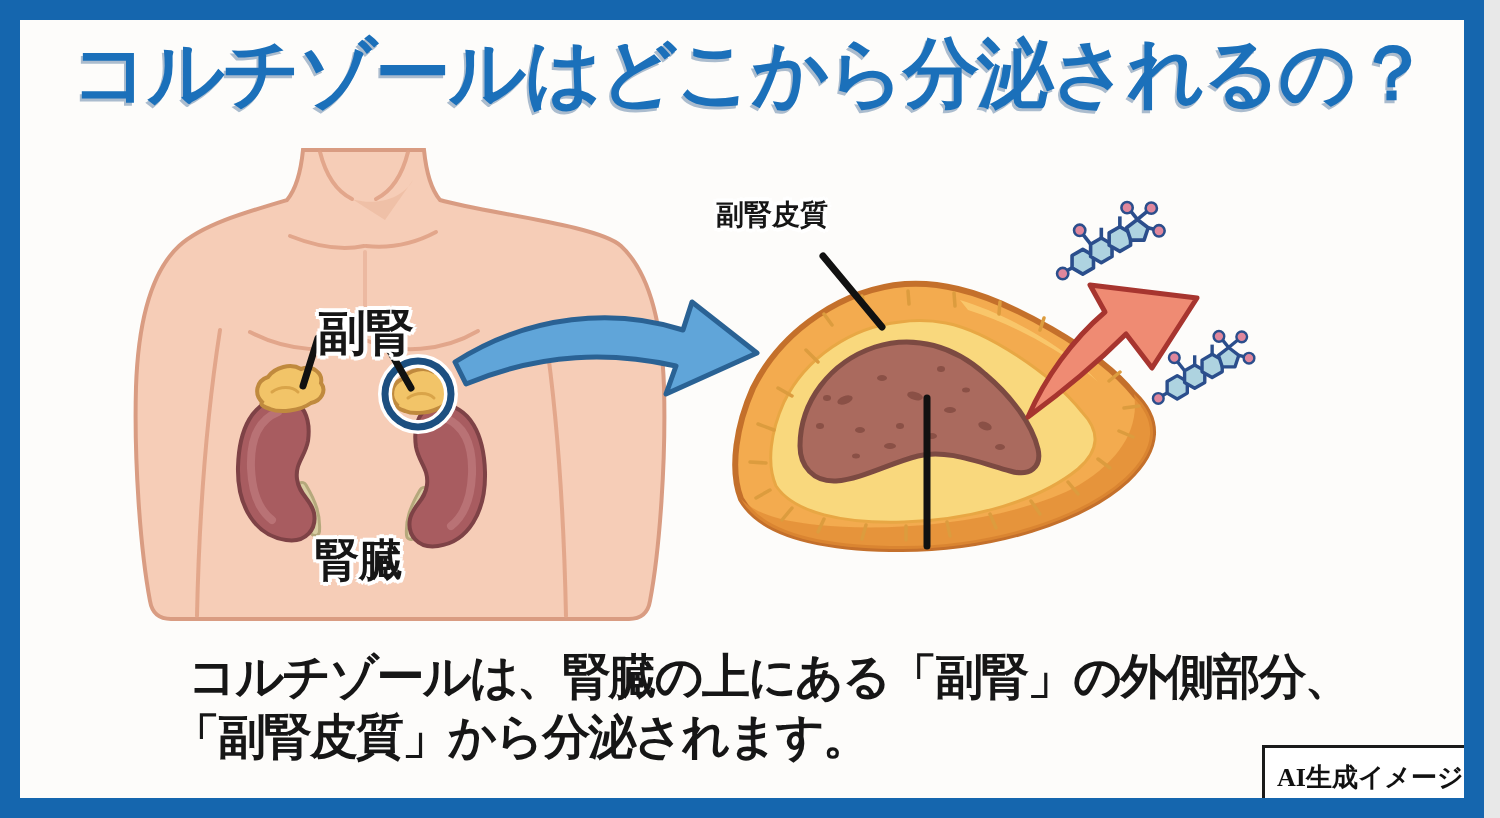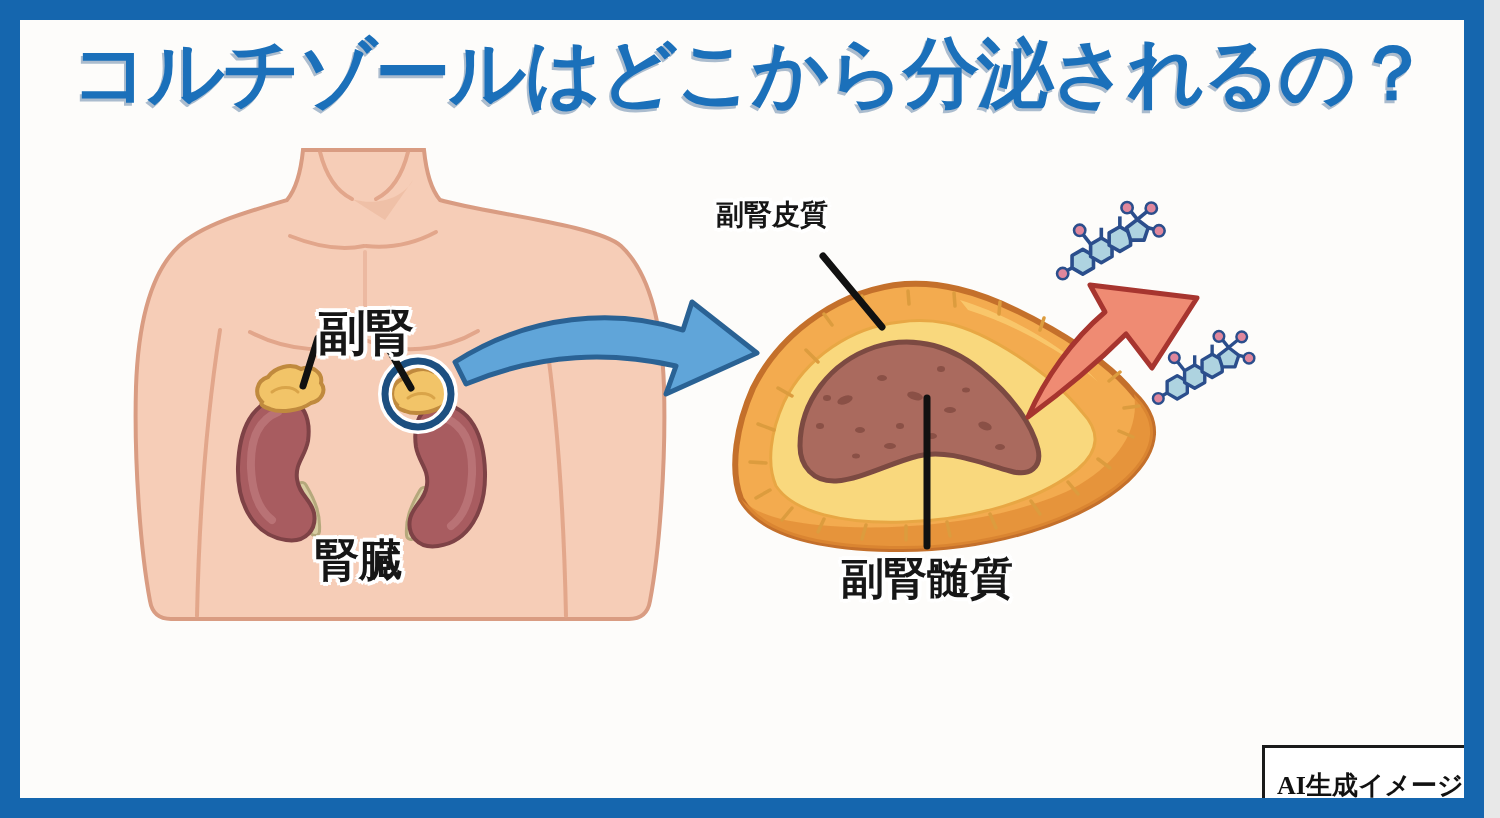--- a/index.html
+++ b/index.html
@@ -13,21 +13,21 @@
   .title{top:34px;left:0;width:1500px;text-align:center;font-size:76px;letter-spacing:-2px;
          color:#1b70ba;font-weight:900;text-shadow:-2px 3px 0 rgba(17,70,122,.35);}
   .adrenal-lbl{left:318px;top:288px;font-size:48px;margin-top:20px;}
   .kidney-lbl{left:315px;top:538px;font-size:44px;}
   .cortex-lbl{left:716px;top:200px;font-size:28px;}
   .medulla-lbl{left:841px;top:556px;font-size:43px;}
   .secretion{left:1178px;top:226px;width:272px;text-align:center;font-size:45px;line-height:57px;}
   .cap1{left:188px;top:652px;font-size:48px;letter-spacing:-2px;}
   .cap2{left:172px;top:712px;font-size:48px;letter-spacing:-2px;}
   .badge{position:absolute;left:1262px;top:745px;background:#fff;border:3px solid #1a1a1a;
-         padding:20px 12px 6px 12px;font-size:26px;font-weight:700;color:#111;}
+         padding:12px 12px 6px 12px;font-size:26px;font-weight:700;color:#111;}
 </style>
 </head>
 <body>
 
 <div class="stage">
 
   <svg class="art" viewBox="0 0 1500 818" aria-hidden="true">
 
     <g>
       <path d="M303,150 C301,170 297,188 287,200 C243,213 202,225 179,246 C149,274 138,327 136,387
@@ -145,22 +145,23 @@
     <use href="#molecule" x="0" y="0" transform="translate(1056,203) scale(1.03)"></use>
     <use href="#molecule" x="0" y="0" transform="translate(1152,332) scale(0.97)"></use>
   </svg>
 
   <div class="txt title">コルチゾールはどこから分泌されるの？</div>
 
   <div class="txt halo adrenal-lbl">副腎</div>
   <div class="txt halo kidney-lbl">腎臓</div>
 
   <div class="txt halo cortex-lbl">副腎皮質</div>
-  <div class="txt halo medulla-lbl">副腎髄質</div>
 
   <div class="txt secretion">
   </div>
 
+  <div class="txt cap1">コルチゾールは、腎臓の上にある「副腎」の外側部分、</div>
+  <div class="txt cap2">「副腎皮質」から分泌されます。</div>
 
   <div class="badge">AI生成イメージ</div>
 
   <div class="frame"></div>
 </div>
 
 </body></html>

